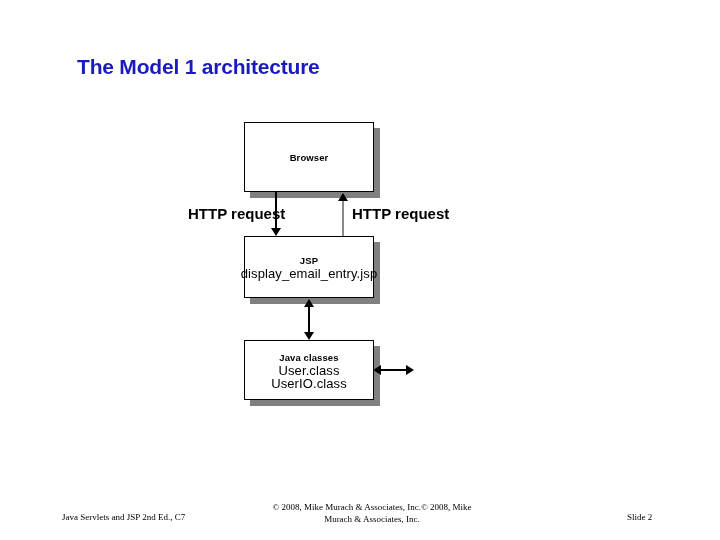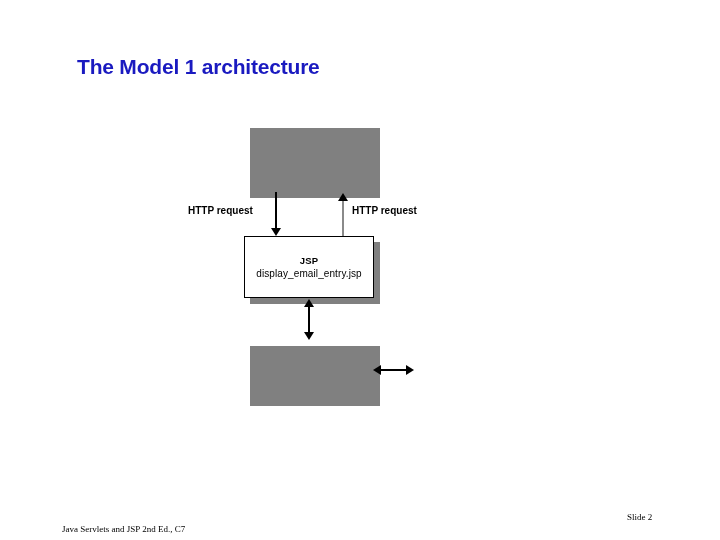--- a/index.html
+++ b/index.html
@@ -63,21 +63,21 @@
     background: #808080;
     z-index: 2;
   }
   .box .b-line1 {
     font-size: 9.5px;
     font-weight: bold;
     line-height: 13px;
     letter-spacing: 0.1px;
   }
   .box .b-line2, .box .b-line3 {
-    font-size: 10px;
+    font-size: 13px;
     font-weight: normal;
     line-height: 13px;
     letter-spacing: 0.1px;
   }
 
   
   #box-browser      { left: 237px; top: 122px; width: 130px; height: 70px; }
   #shadow-browser   { left: 243px; top: 128px; width: 130px; height: 70px; }
   #box-jsp          { left: 237px; top: 236px; width: 130px; height: 62px; }
   #shadow-jsp       { left: 243px; top: 242px; width: 130px; height: 62px; }
@@ -131,21 +131,21 @@
   #head-jsp-java-down  { left: 297px; top: 332px; }
 
   
   #line-java-ds        { left: 372px; top: 369px; width: 30px; height: 1.6px; }
   #head-java-ds-left   { left: 366px; top: 365px; }
   #head-java-ds-right  { left: 399px; top: 365px; }
 
   
   .http-label {
     position: absolute;
-    font-size: 10px;
+    font-size: 15px;
     font-weight: bold;
     color: #000000;
     white-space: nowrap;
     z-index: 6;
   }
   #label-http-request  { left: 181px; top: 205px; }
   #label-http-response { left: 345px; top: 205px; }
 
   
   .cylinder-wrap {
@@ -238,21 +238,20 @@
     height: 45px;
     font-family: "Liberation Serif", serif;
     color: #000000;
   }
   .footer-left {
     position: absolute;
     left: 55px;
     top: 17px;
     font-size: 9px;
     white-space: nowrap;
-    margin-top: 12px;
   }
   .footer-center {
     position: absolute;
     left: 240px;
     top: 6px;
     width: 250px;
     text-align: center;
     font-size: 9px;
     line-height: 12px;
   }
@@ -267,46 +266,58 @@
 </head>
 <body>
 
 <div class="slide">
 
   <div class="title">The Model 1 architecture</div>
 
   <div class="diagram">
 
     <div class="box-shadow" id="shadow-browser"></div>
+    <div class="box" id="box-browser">
+      <div class="b-line1">Browser</div>
+    </div>
 
     <div class="arrow-line" id="line-http-request"></div>
     <div class="arrowhead down" id="head-http-request"></div>
     <div class="http-label" id="label-http-request">HTTP request</div>
 
     <div class="arrow-line gray" id="line-http-response"></div>
     <div class="arrowhead up" id="head-http-response"></div>
     <div class="http-label" id="label-http-response">HTTP request</div>
 
     <div class="box-shadow" id="shadow-jsp"></div>
     <div class="box" id="box-jsp">
       <div class="b-line1">JSP</div>
       <div class="b-line2">display_email_entry.jsp</div>
     </div>
 
     <div class="arrowhead up" id="head-jsp-java-up"></div>
     <div class="arrow-line" id="line-jsp-java"></div>
     <div class="arrowhead down" id="head-jsp-java-down"></div>
 
     <div class="box-shadow" id="shadow-java"></div>
+    <div class="box" id="box-java">
+      <div class="b-line1">Java classes</div>
+      <div class="b-line2">User.class</div>
+      <div class="b-line3">UserIO.class</div>
+    </div>
 
     <div class="arrowhead left" id="head-java-ds-left"></div>
     <div class="arrow-line" id="line-java-ds"></div>
     <div class="arrowhead right" id="head-java-ds-right"></div>
 
 
   </div>
 
   <div class="footer">
     <div class="footer-left">Java Servlets and JSP 2nd Ed., C7</div>
+    <div class="footer-center">
+      <div>© 2008, Mike Murach &amp; Associates, Inc.© 2008, Mike</div>
+      <div>Murach &amp; Associates, Inc.</div>
+    </div>
     <div class="footer-right">Slide 2</div>
   </div>
 
 </div>
 
 </body></html>

